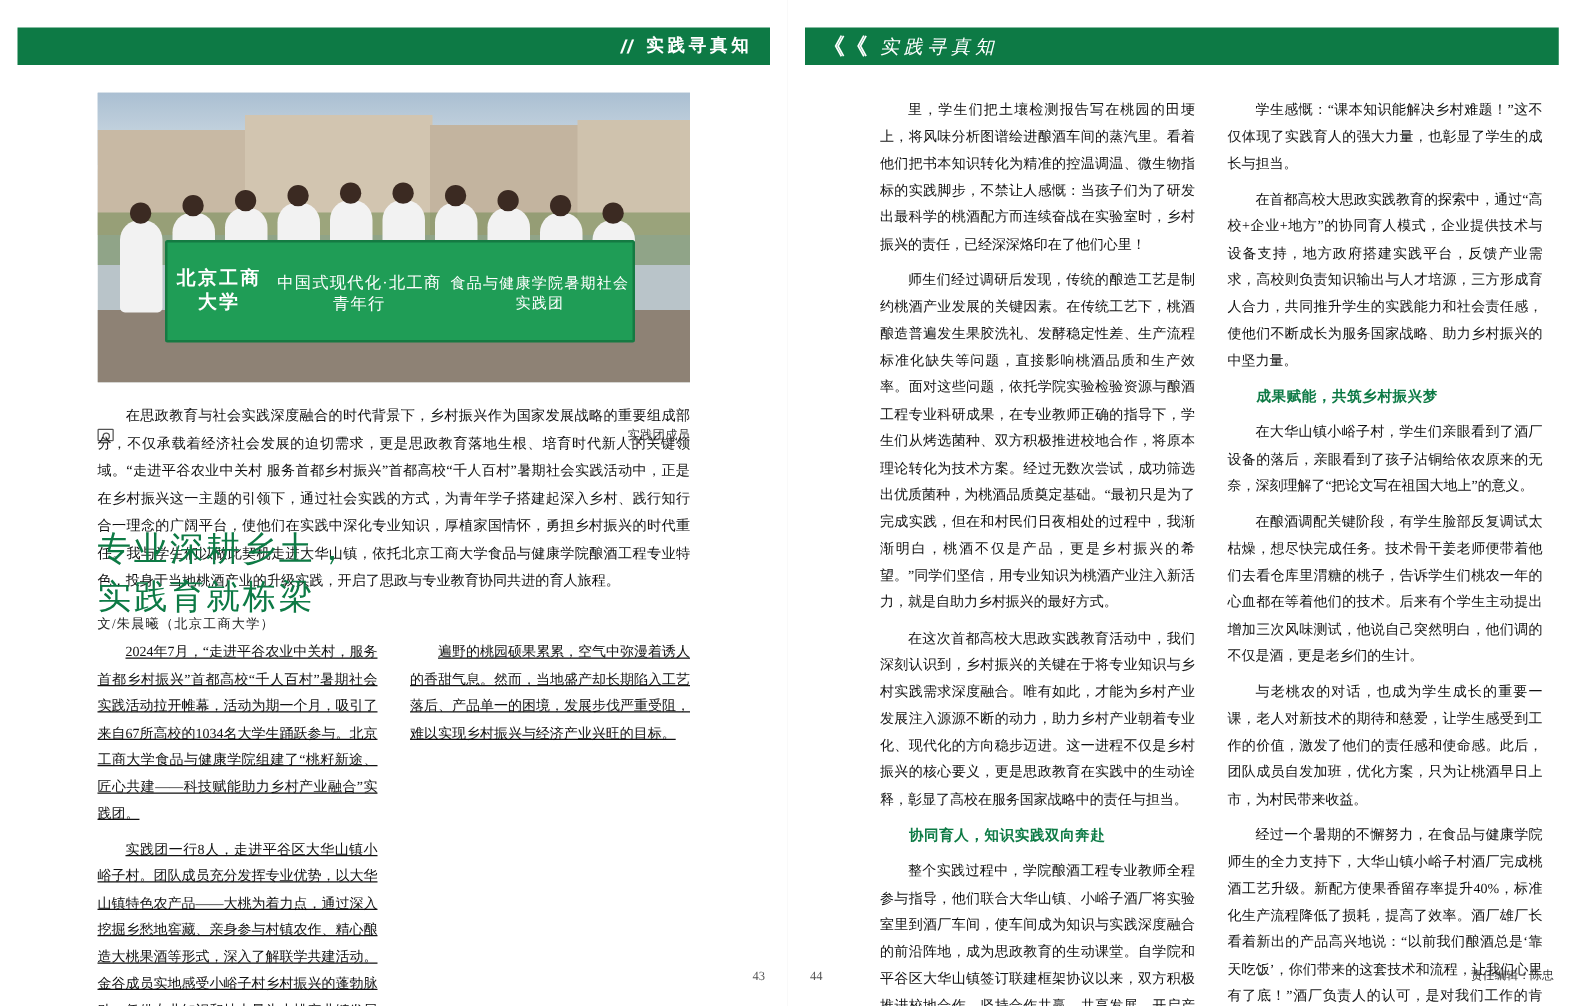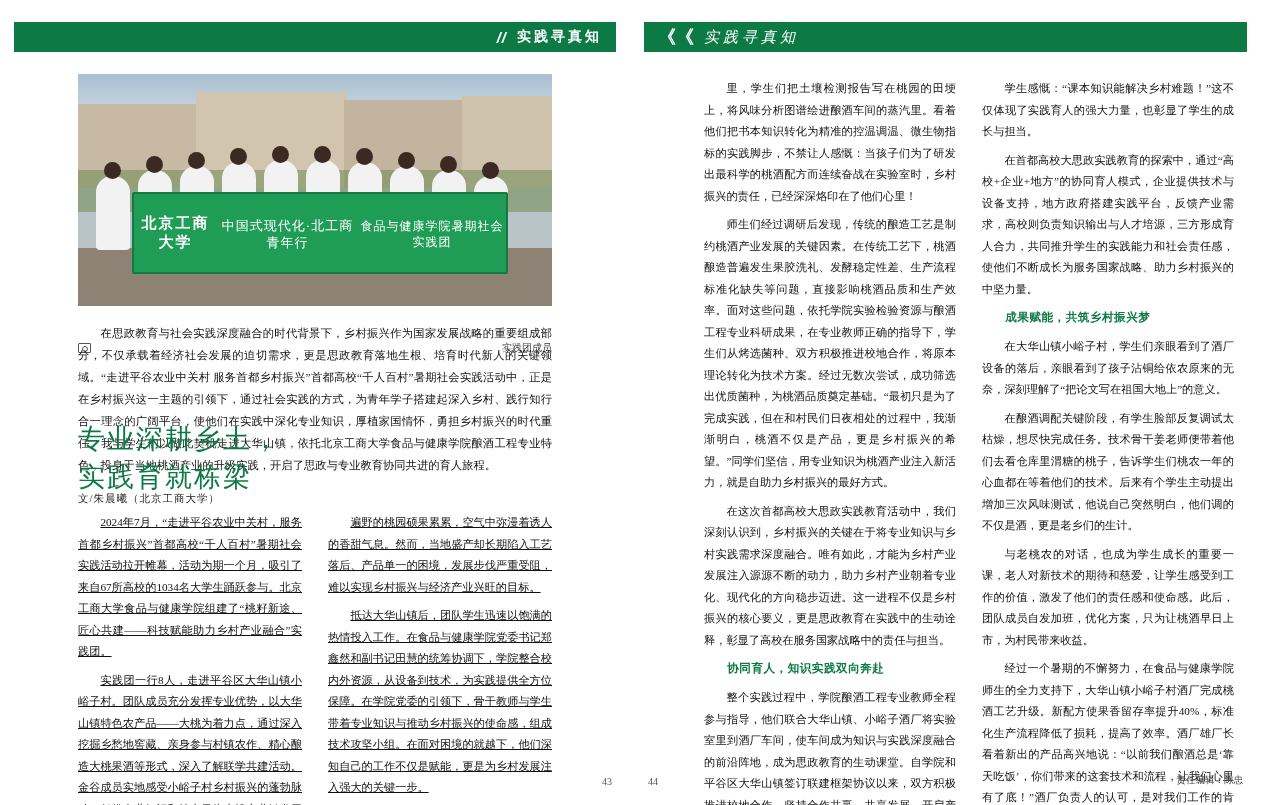--- a/index.html
+++ b/index.html
@@ -197,21 +197,20 @@
     <div class="byline">文/朱晨曦（北京工商大学）</div>
 
     <div class="cols-left">
       <div class="col">
         <p>2024年7月，“走进平谷农业中关村，服务首都乡村振兴”首都高校“千人百村”暑期社会实践活动拉开帷幕，活动为期一个月，吸引了来自67所高校的1034名大学生踊跃参与。北京工商大学食品与健康学院组建了“桃籽新途、匠心共建——科技赋能助力乡村产业融合”实践团。</p>
         <p>实践团一行8人，走进平谷区大华山镇小峪子村。团队成员充分发挥专业优势，以大华山镇特色农产品——大桃为着力点，通过深入挖掘乡愁地窖藏、亲身参与村镇农作、精心酿造大桃果酒等形式，深入了解联学共建活动。金谷成员实地感受小峪子村乡村振兴的蓬勃脉动，凭借专业知识和技力量为大桃产业链发展增添动力，努力践行使把中坚定理想信念、强化使命担当，为大华山镇高质量发展和小峪子村乡村振兴贡献青春力量。</p>
 
       </div>
       <div class="col">
         <p>遍野的桃园硕果累累，空气中弥漫着诱人的香甜气息。然而，当地盛产却长期陷入工艺落后、产品单一的困境，发展步伐严重受阻，难以实现乡村振兴与经济产业兴旺的目标。</p>
-        <p>抵达大华山镇后，团队学生迅速以饱满的热情投入工作。在食品与健康学院党委书记郑鑫然和副书记田慧的统筹协调下，学院整合校内外资源，从设备到技术，为实践提供全方位保障。在学院党委的引领下，骨干教师与学生带着专业知识与推动乡村振兴的使命感，组成技术攻坚小组。在面对困境的就越下，他们深知自己的工作不仅是赋能，更是为乡村发展注入强大的关键一步。</p>
 
       </div>
     </div>
 
     <div class="pgnum pgnum-left">43</div>
   </div>
 
   <div class="gutter"></div>
 
   <div class="page page-right">

